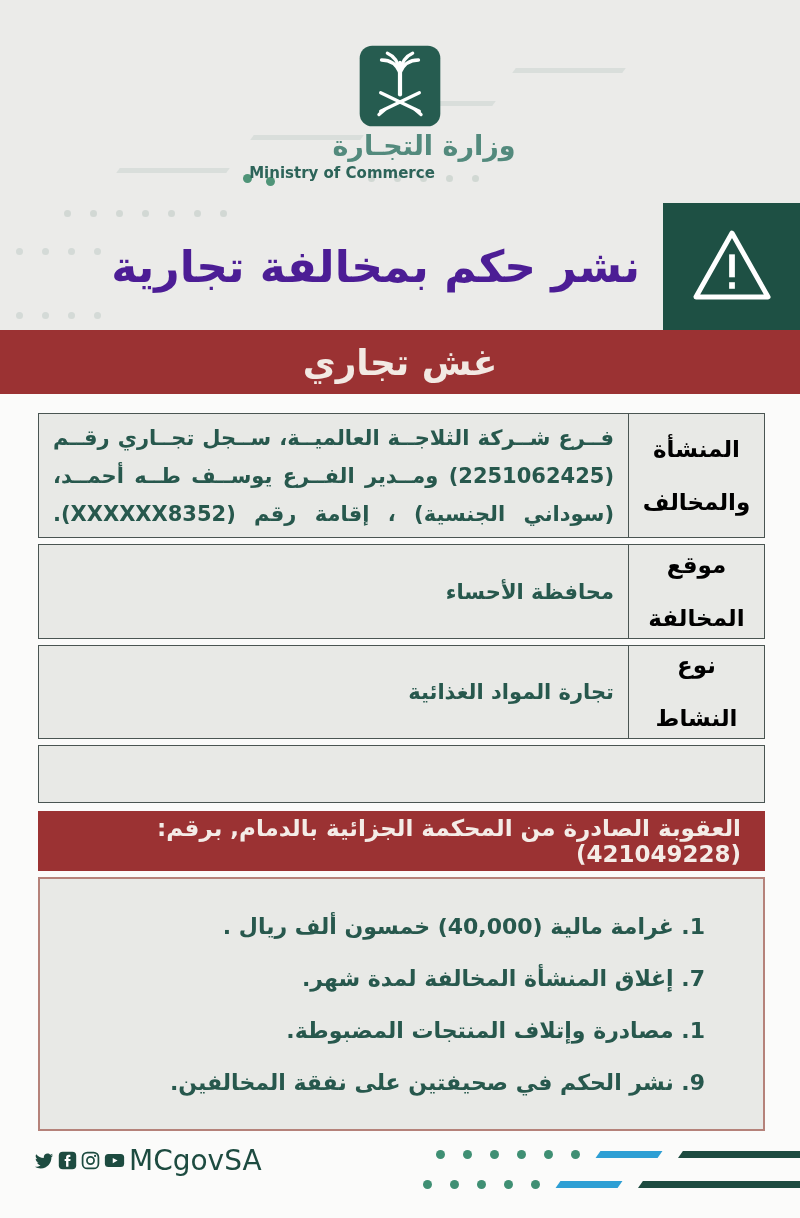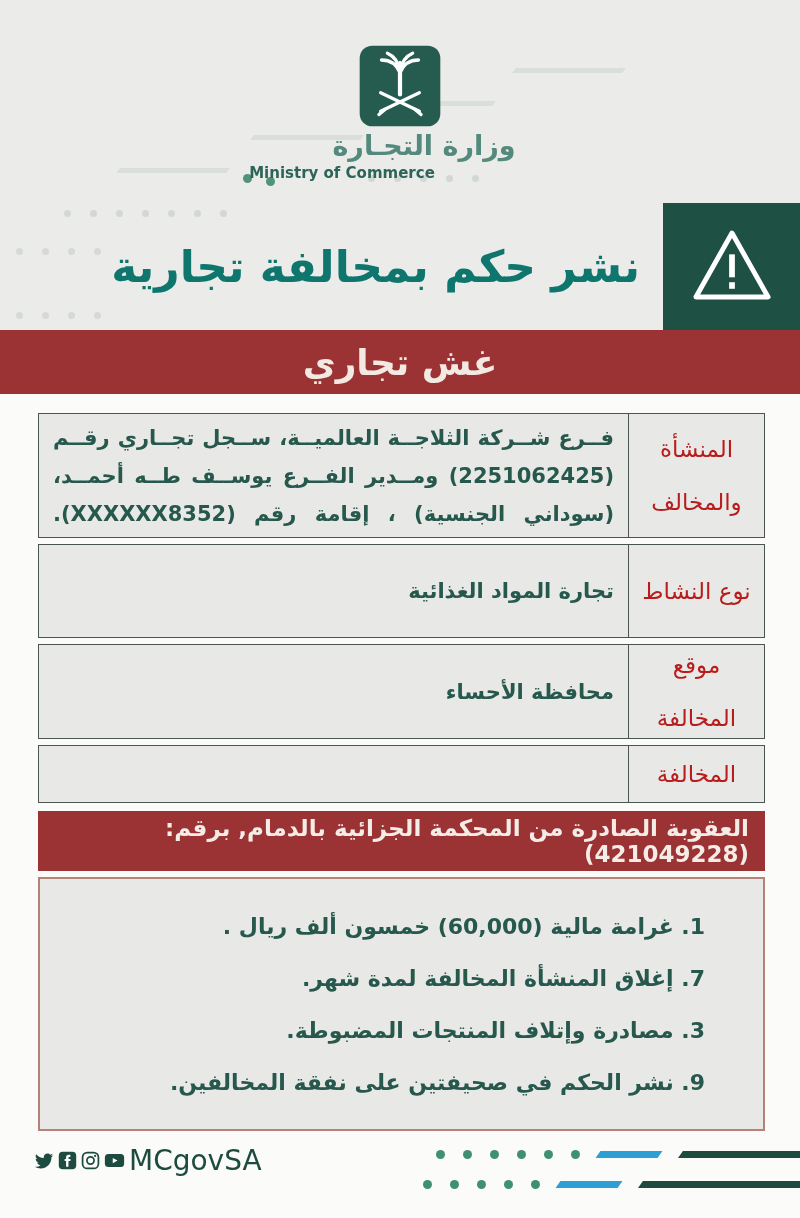--- a/index.html
+++ b/index.html
@@ -17,43 +17,43 @@
   .emblem{position:absolute;top:44px;left:357px;width:86px;height:84px;}
   .logo-ar{position:absolute;top:130px;left:0;width:800px;text-align:center;
            font-size:27px;font-weight:bold;color:#538a7d;padding-left:24px;}
   .logo-en{position:absolute;top:164px;left:0;width:684px;text-align:center;
            font-size:15px;font-weight:bold;color:#2d6459;}
 
   
   .warn-box{position:absolute;top:203px;left:663px;width:137px;height:127px;background:#1e5044;
             display:flex;align-items:center;justify-content:center;}
   .title{position:absolute;top:203px;right:160px;height:127px;display:flex;align-items:center;
-         font-size:44px;font-weight:bold;color:#0f766e;direction:rtl;}
+         font-size:44px;font-weight:bold;color:#4c1d95;direction:rtl;}
 
   .banner{position:absolute;top:330px;left:0;width:800px;height:64px;background:#9b3233;
           display:flex;align-items:center;justify-content:center;direction:rtl;
           font-size:36px;font-weight:bold;color:#f2e9e3;}
 
   
   .content{position:absolute;top:413px;left:38px;width:727px;}
   .t-row{display:flex;direction:rtl;background:#e8e9e6;border:1px solid #4a5552;
          box-sizing:border-box;margin-bottom:6px;}
   .t-row.r0{height:125px;}
   .t-row.r1{height:95px;}
   .t-row.r2{height:94px;}
   .t-row.r3{height:58px;}
   .t-label{width:136px;flex:0 0 136px;border-left:1px solid #4a5552;display:flex;align-items:center;
-           justify-content:center;text-align:center;font-size:23px;font-weight:normal;color:#b91c1c;
+           justify-content:center;text-align:center;font-size:23px;font-weight:bold;color:#000000;
            line-height:2.3;padding:0 4px;box-sizing:border-box;}
   .t-value{flex:1;display:flex;align-items:center;padding:17px 14px;font-size:21px;font-weight:bold;
            color:#27584d;box-sizing:border-box;}
   .t-row.r0 .t-value div{text-align:justify;text-align-last:justify;line-height:38px;width:100%;}
 
   .pen-head{height:60px;background:#9b3233;display:flex;align-items:center;direction:rtl;
-            padding:0 16px;font-size:23px;font-weight:bold;color:#f4ece7;margin-top:8px;
+            padding:0 24px;font-size:23px;font-weight:bold;color:#f4ece7;margin-top:8px;
             box-sizing:border-box;}
   .pen-box{height:254px;background:#e8e9e6;border:2px solid #b5827a;margin-top:6px;direction:rtl;
            display:flex;flex-direction:column;justify-content:center;gap:27px;
            padding:0 58px 0 20px;box-sizing:border-box;}
   .pen-item{font-size:22px;font-weight:bold;color:#27584d;text-align:right;}
 
   
   .footer-social{position:absolute;left:34px;top:1144px;display:flex;align-items:center;gap:4px;
                  color:#1d4b40;font-size:28px;}
   .footer-social .ic{display:flex;align-items:center;}
@@ -144,44 +144,43 @@
 
   <div class="content">
 
     <div class="t-row r0">
       <div class="t-label">المنشأة والمخالف</div>
       <div class="t-value">
           <div>فــرع شــركة الثلاجــة العالميــة، ســجل تجــاري رقــم (2251062425) ومــدير الفــرع يوســف طــه أحمــد، (سوداني الجنسية) ، إقامة رقم (XXXXXX8352).</div>
         </div>
     </div>
 
+    <div class="t-row r1">
+      <div class="t-label">موقع المخالفة</div>
+      <div class="t-value">
+          <div>محافظة الأحساء</div>
+        </div>
+    </div>
+
     <div class="t-row r2">
       <div class="t-label">نوع النشاط</div>
       <div class="t-value">
           <div>تجارة المواد الغذائية</div>
         </div>
     </div>
 
-    <div class="t-row r1">
-      <div class="t-label">موقع المخالفة</div>
-      <div class="t-value">
-          <div>محافظة الأحساء</div>
-        </div>
-    </div>
-
     <div class="t-row r3">
-      <div class="t-label">المخالفة</div>
     </div>
 
     <div class="pen-head">العقوبة الصادرة من المحكمة الجزائية بالدمام, برقم: (421049228)</div>
 
     <div class="pen-box">
-      <div class="pen-item">1. غرامة مالية (60,000) خمسون ألف ريال .</div>
+      <div class="pen-item">1. غرامة مالية (40,000) خمسون ألف ريال .</div>
       <div class="pen-item">7. إغلاق المنشأة المخالفة لمدة شهر.</div>
-      <div class="pen-item">3. مصادرة وإتلاف المنتجات المضبوطة.</div>
+      <div class="pen-item">1. مصادرة وإتلاف المنتجات المضبوطة.</div>
       <div class="pen-item">9. نشر الحكم في صحيفتين على نفقة المخالفين.</div>
     </div>
   </div>
 
   <div class="footer-social">
     <span class="ic">
       <svg viewBox="0 0 24 24" width="20" height="20" fill="#1d4b40">
           <path d="M23 5.1c-.8.4-1.7.6-2.6.8 0 0 1.6-1 2-2.5-.9.5-1.8.9-2.8 1.1-.9-.9-2.1-1.5-3.4-1.5-2.5 0-4.5 2-4.5 4.5 0 .4 0 .7.1 1-3.7-.2-7-2-9.2-4.7-.4.7-.6 1.5-.6 2.3 0 1.6.8 2.9 2 3.7-.7 0-1.4-.2-2-.5v.1c0 2.2 1.5 4 3.6 4.4-.4.1-.8.2-1.2.2-.3 0-.6 0-.8-.1.6 1.8 2.2 3.1 4.2 3.1-1.5 1.2-3.5 1.9-5.6 1.9h-1c2 1.3 4.4 2 6.9 2 8.3 0 12.8-6.9 12.8-12.8v-.6c.9-.6 1.6-1.4 2.1-2.4z"></path>
         </svg>
     </span>

